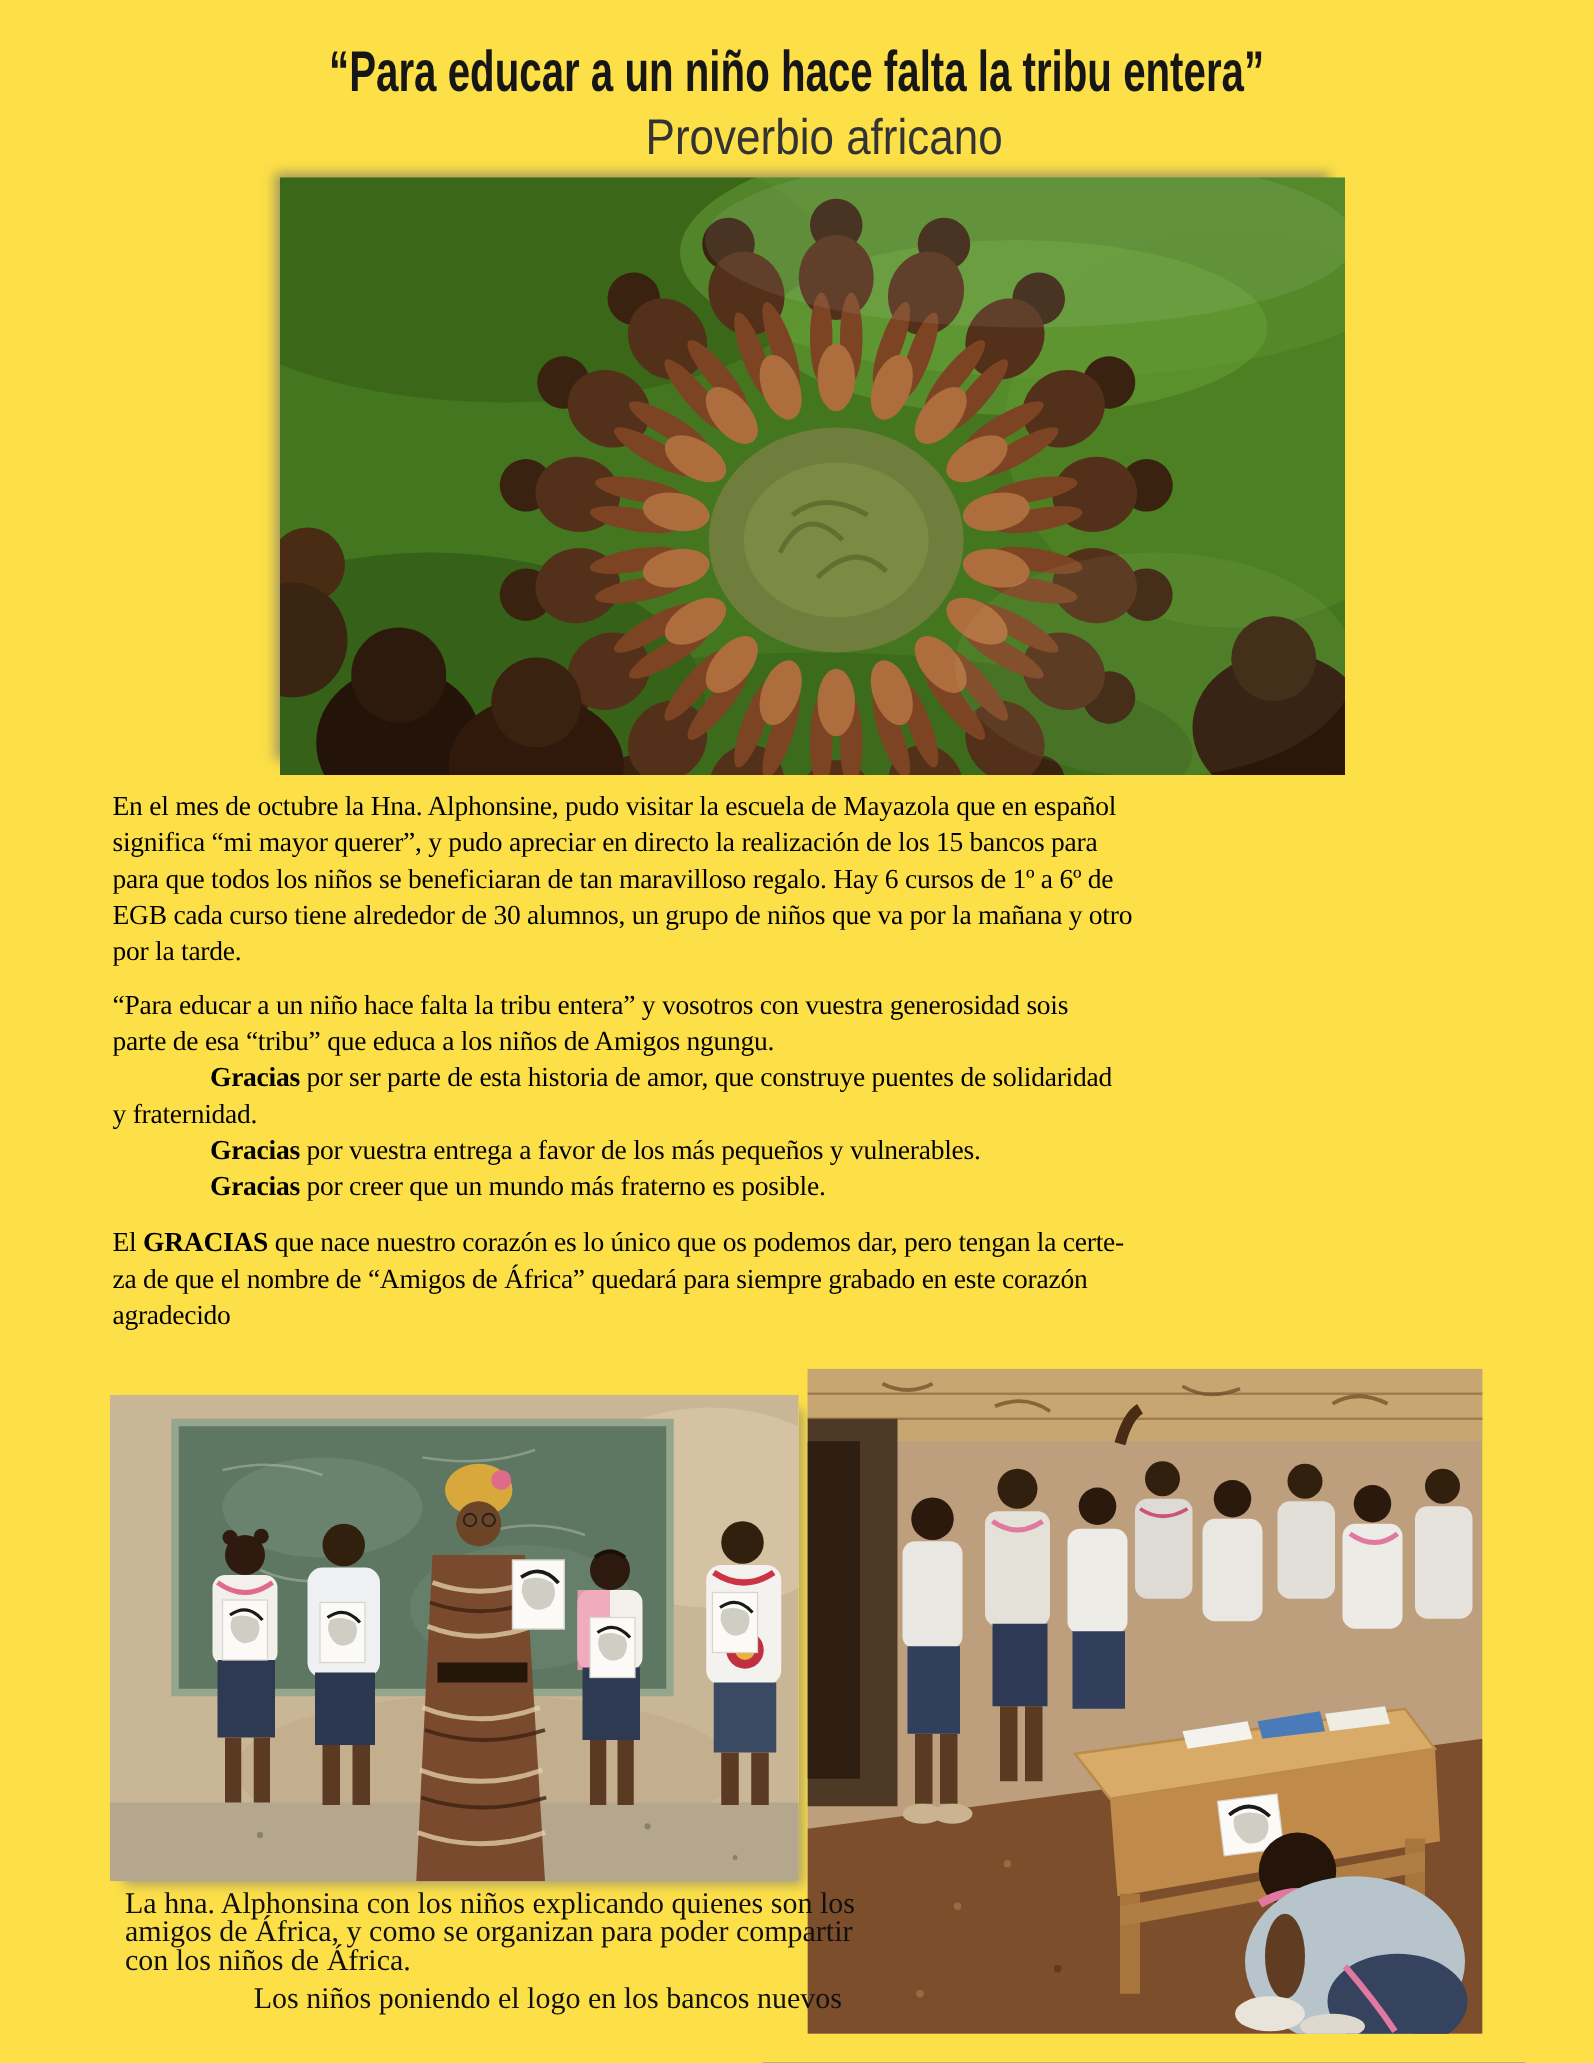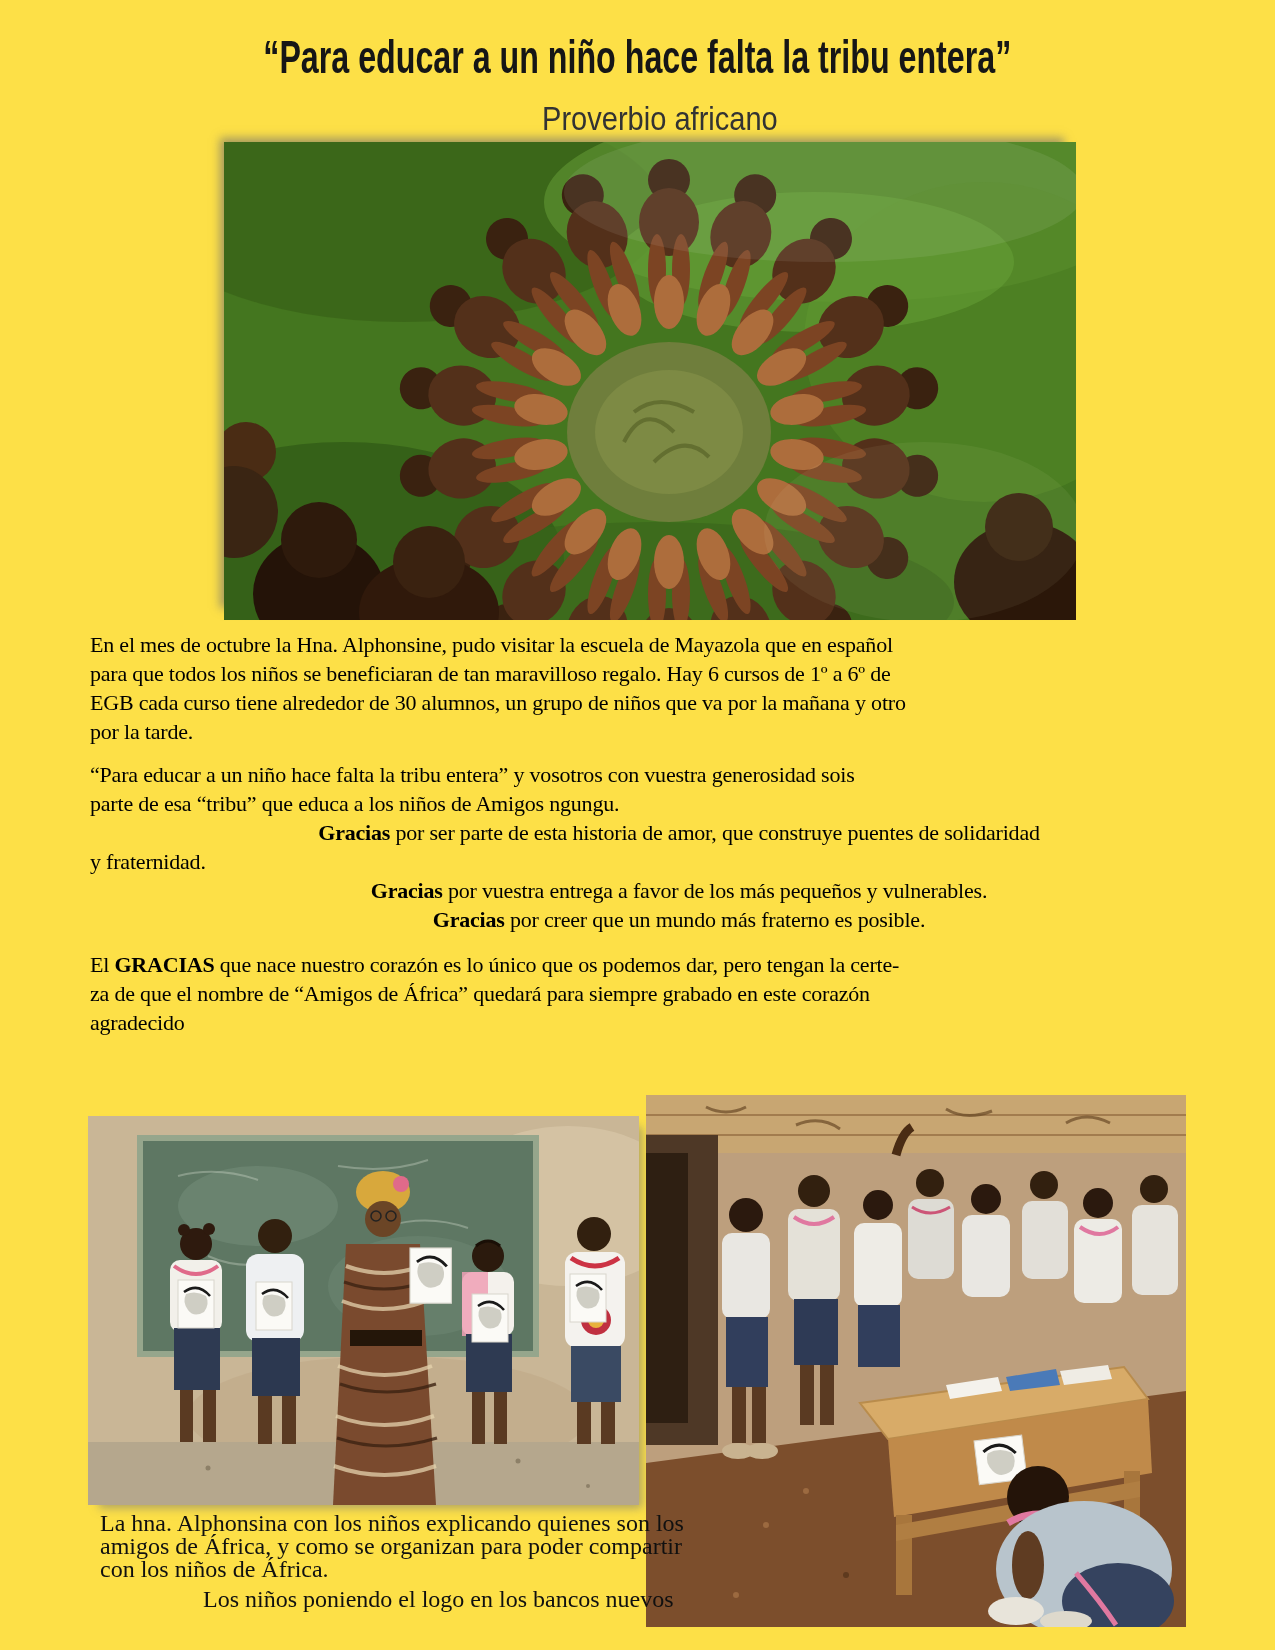--- a/index.html
+++ b/index.html
@@ -2,34 +2,34 @@
 <html><head>
 <meta charset="utf-8">
 <style>
   html,body{margin:0;padding:0;background:#888;}
   .page{position:relative;width:1275px;height:1650px;background:#fde047;margin:0 auto;
         overflow:hidden;font-family:"Liberation Sans",sans-serif;color:#000;}
   
   .hdr{position:absolute;left:0;top:30px;width:1275px;text-align:center;}
   .title{font-size:46px;font-weight:700;color:#161616;white-space:nowrap;}
   .title .squeeze{display:inline-block;transform:scaleX(0.70);transform-origin:50% 50%;}
-  .subtitle{margin-top:16px;font-size:33px;font-weight:400;color:#333;padding-left:44px;}
+  .subtitle{margin-top:4px;font-size:40px;font-weight:400;color:#333;padding-left:44px;}
   .subtitle .squeeze{display:inline-block;transform:scaleX(0.88);transform-origin:50% 50%;}
   
   figure{margin:0;padding:0;position:absolute;}
   .photo-top{left:224px;top:142px;width:852px;height:478px;
              box-shadow:-8px -8px 9px -4px rgba(110,110,110,.65);}
   .photo-bl{left:88px;top:1116px;width:551px;height:389px;
             box-shadow:7px 7px 9px -4px rgba(120,120,120,.6);}
   .photo-br{left:646px;top:1095px;width:540px;height:532px;}
   figure svg{display:block;width:100%;height:100%;}
   
   .body{position:absolute;left:90px;top:630px;width:1100px;}
   .ln{height:29px;line-height:29px;font-size:22px;white-space:nowrap;letter-spacing:-0.2px;font-family:Liberation Serif, serif;}
-  .ln.ind{padding-left:78px;text-align:center;}
+  .ln.ind{padding-left:78px;}
   .b{font-weight:700;}
   .sp-a{height:14px;}
   .sp-b{height:16px;}
   
   .cap{position:absolute;font-family:"Liberation Serif",serif;font-size:24px;
        line-height:23px;color:#101010;white-space:nowrap;}
   .cap-left{left:100px;top:1512px;}
   .cap-right{left:203px;top:1588px;}
 </style>
 </head>
@@ -95,20 +95,21 @@
       <ellipse cx="800" cy="440" rx="70" ry="60" fill="#2b1709"></ellipse>
       <circle cx="795" cy="385" r="34" fill="#38220f"></circle>
 
       <ellipse cx="600" cy="50" rx="260" ry="70" fill="#ffffff" opacity=".08"></ellipse>
       <ellipse cx="700" cy="390" rx="160" ry="90" fill="#ffffcc" opacity=".06"></ellipse>
     </svg>
   </figure>
 
   <div class="body">
     <div class="ln">En el mes de octubre la Hna. Alphonsine, pudo visitar la escuela de Mayazola que en español</div>
+    <div class="ln">significa “mi mayor querer”, y pudo apreciar en directo la realización de los 15 bancos para</div>
     <div class="ln">para que todos los niños se beneficiaran de tan maravilloso regalo. Hay 6 cursos de 1º a 6º de</div>
     <div class="ln">EGB cada curso tiene alrededor de 30 alumnos, un grupo de niños que va por la mañana y otro</div>
     <div class="ln">por la tarde.</div>
     <div class="sp-a"></div>
     <div class="ln">“Para educar a un niño hace falta la tribu entera” y vosotros con vuestra generosidad sois</div>
     <div class="ln">parte de esa “tribu” que educa a los niños de Amigos ngungu.</div>
     <div class="ln ind"><span class="b">Gracias</span><span> por ser parte de esta historia de amor, que construye puentes de solidaridad</span></div>
     <div class="ln">y fraternidad.</div>
     <div class="ln ind"><span class="b">Gracias</span><span> por vuestra entrega a favor de los más pequeños y vulnerables.</span></div>
     <div class="ln ind"><span class="b">Gracias</span><span> por creer que un mundo más fraterno es posible.</span></div>

